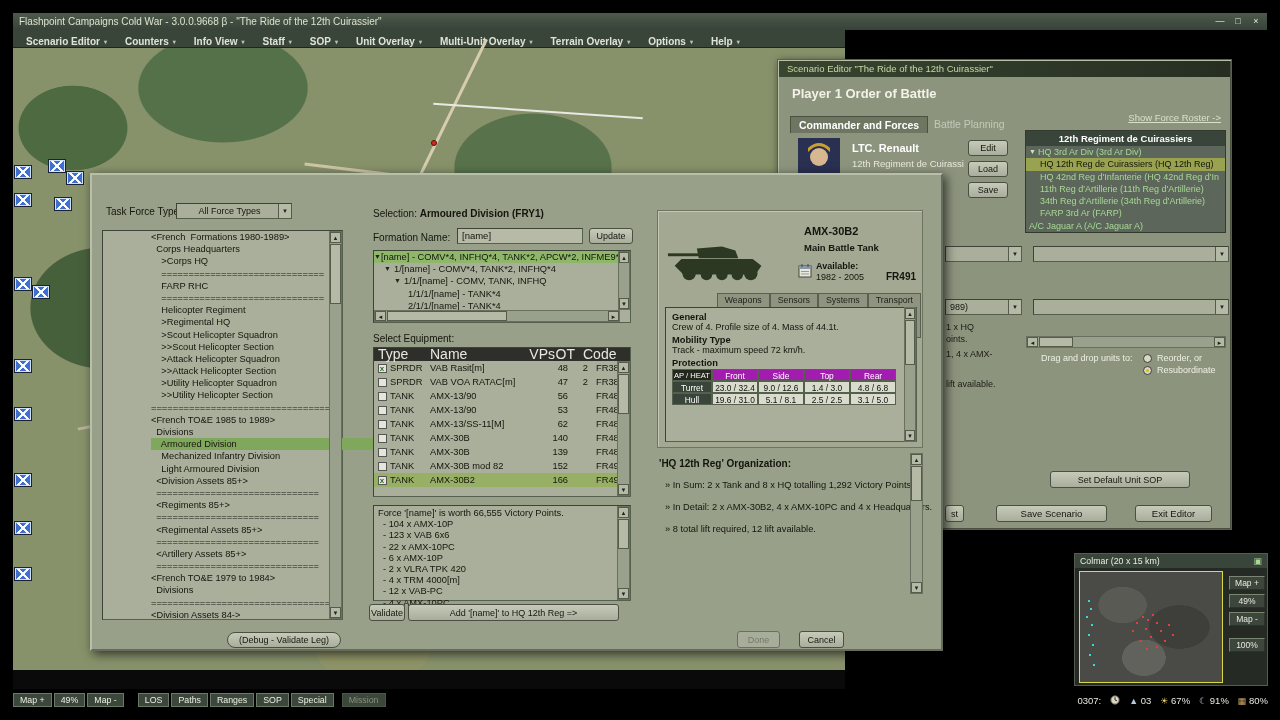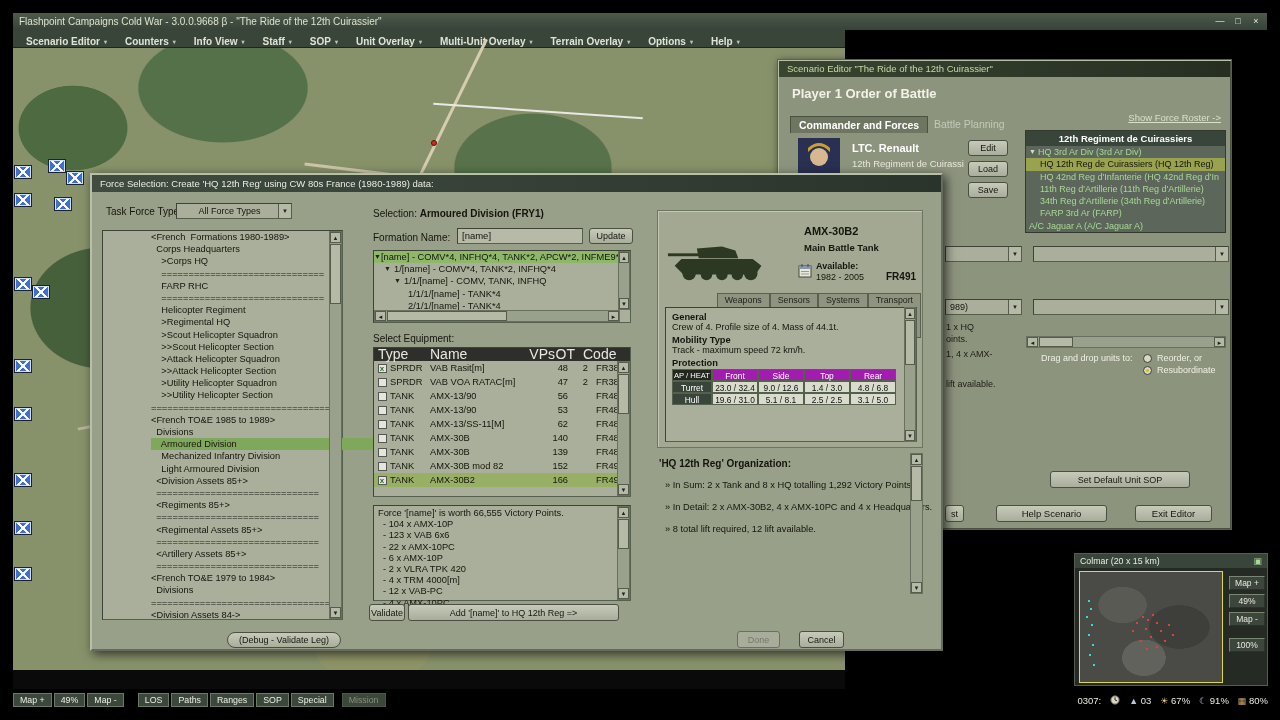--- a/index.html
+++ b/index.html
@@ -289,26 +289,25 @@
     </div>
 
     <div class="plabel" style="left:263px;top:293px;">Drag and drop units to:</div>
     <span class="radio" style="left:365px;top:294px;"></span>
     <div class="plabel" style="left:379px;top:293px;">Reorder, or</div>
     <span class="radio on" style="left:365px;top:306px;"></span>
     <div class="plabel" style="left:379px;top:305px;">Resubordinate</div>
 
     <div class="btn" style="left:272px;top:411px;width:140px;height:17px;">Set Default Unit SOP</div>
     <div class="btn" style="left:167px;top:445px;width:19px;height:17px;">st</div>
-    <div class="btn" style="left:218px;top:445px;width:111px;height:17px;font-size:9.5px;">Help Scenario</div>
+    <div class="btn" style="left:218px;top:445px;width:111px;height:17px;font-size:9.5px;">Save Scenario</div>
     <div class="btn" style="left:357px;top:445px;width:77px;height:17px;font-size:9.5px;">Exit Editor</div>
   </div>
 
   <div class="dialog">
-    <div class="dtitle">Force Selection: Create 'HQ 12th Reg' using CW 80s France (1980-1989) data:</div>
 
     <div class="dlabel" style="left:14px;top:31px;">Task Force Type:</div>
     <div class="combo" style="left:84px;top:28px;width:116px;">
       <span class="cval" style="text-align:center;">All Force Types</span>
       <span class="carr">▼</span>
     </div>
 
     <div class="tree inset">
       <div class="titem">&lt;French  Formations 1980-1989&gt;</div>
       <div class="titem">  Corps Headquarters</div>

